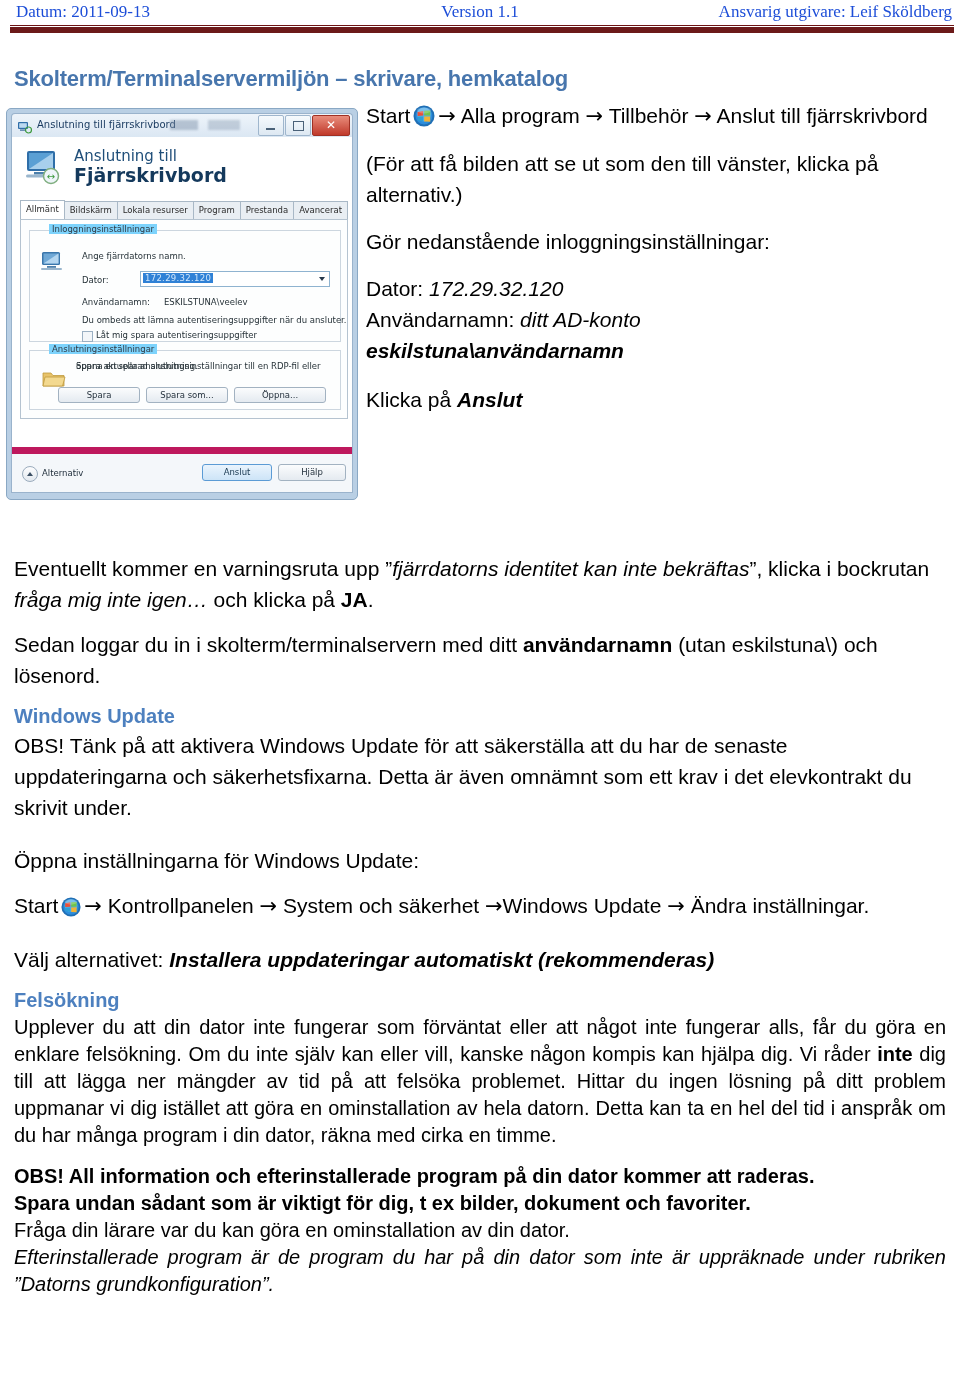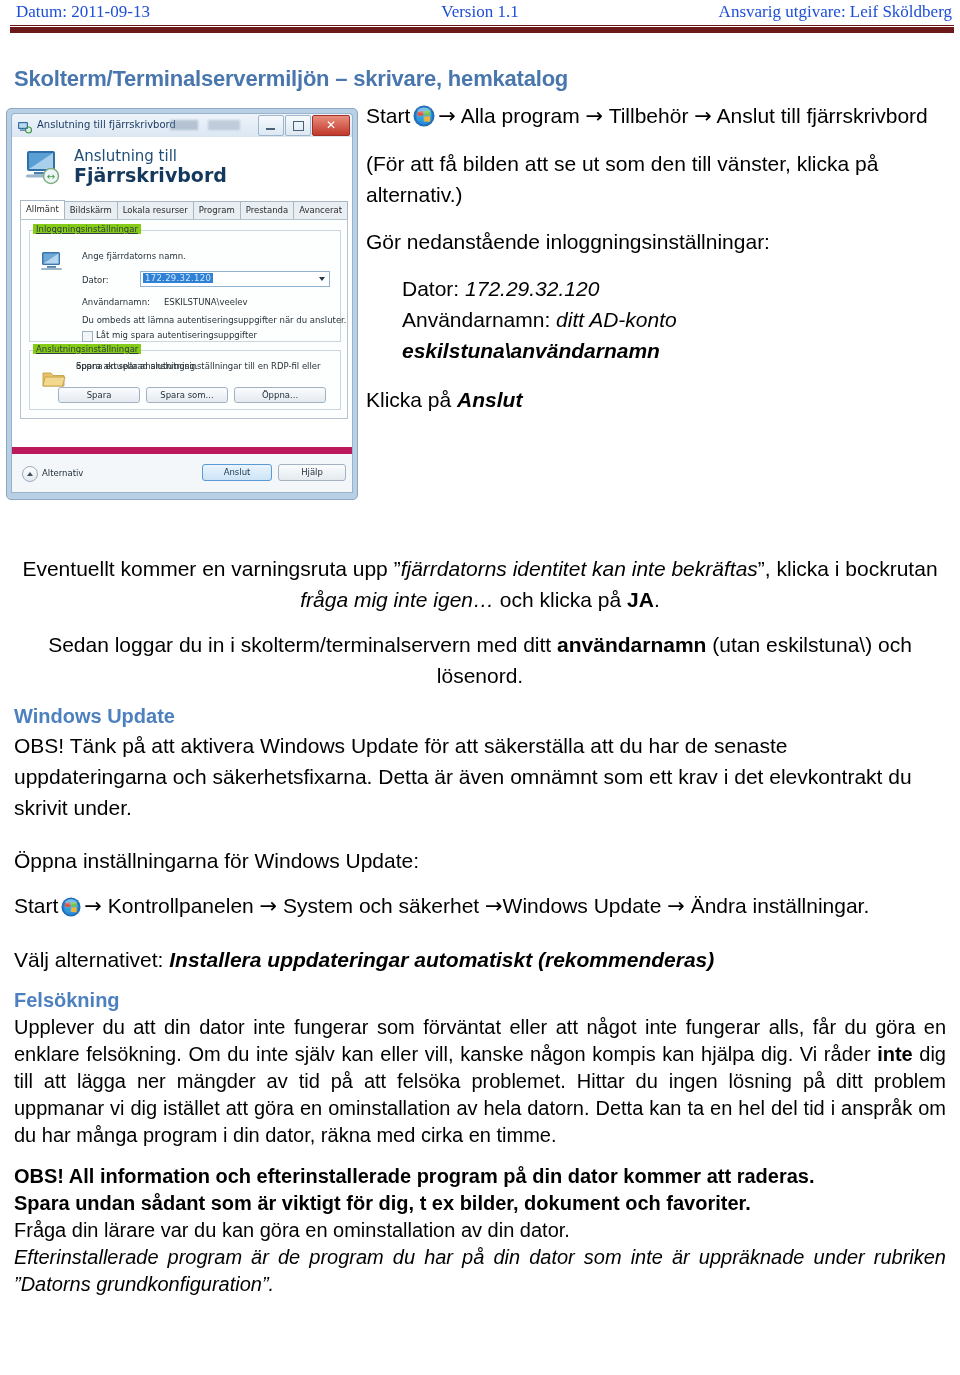--- a/index.html
+++ b/index.html
@@ -210,27 +210,26 @@
     background: #fdfefe;
     box-sizing: border-box;
   }
   .group {
     position: absolute;
     border: 1px solid #ccd6df;
     box-sizing: border-box;
   }
   .group-title {
     position: absolute;
-    top: -7px; left: 3px;
-    background: #84cc16;
+    top: -7px; left: 19px;
+    background: #7dd3fc;
     padding: 0 3px;
     font-size: 8.5px;
     color: #2f3a44;
     white-space: nowrap;
-    text-decoration: underline;
   }
   .g-login { left: 8px; top: 10px; width: 312px; height: 112px; }
   .g-conn  { left: 8px; top: 130px; width: 312px; height: 60px; }
 
   .pc-small-icon {
     position: absolute; left: 10px; top: 20px;
     width: 26px; height: 22px;
   }
   .lbl {
     position: absolute;
@@ -517,36 +516,36 @@
         <span class="arrow-g">→</span>
         <span>Tillbehör</span>
         <span class="arrow-g">→</span>
         <span>Anslut till fjärrskrivbord</span>
       </p>
 
       <p>(För att få bilden att se ut som den till vänster, klicka på alternativ.)</p>
 
       <p>Gör nedanstående inloggningsinställningar:</p>
 
-      <p style="margin-bottom:18px;margin-left:36px;">
+      <p style="margin-bottom:18px;">
         <span>Dator:</span>
         <span class="ital">172.29.32.120</span><br>
         <span>Användarnamn:</span>
         <span class="ital">ditt AD-konto</span><br>
         <span class="bi">eskilstuna\användarnamn</span>
       </p>
 
       <p>
         <span>Klicka på</span>
         <span class="bi">Anslut</span>
       </p>
     </div>
   </div>
 
-  <div class="sans-block" style="margin-top:40px;text-align:center;">
+  <div class="sans-block" style="margin-top:40px;">
     <p>
       <span>Eventuellt kommer en varningsruta upp ”</span><span class="ital">fjärrdatorns identitet kan inte bekräftas</span><span>”, klicka i bockrutan </span><span class="ital">fråga mig inte igen…</span><span> och klicka på </span><span class="bold">JA</span><span>.</span>
     </p>
     <p>
       <span>Sedan loggar du in i skolterm/terminalservern med ditt </span><span class="bold">användarnamn</span><span> (utan eskilstuna\) och lösenord.</span>
     </p>
   </div>
 
   <h2 class="sub-title">Windows Update</h2>
   <div class="sans-block">

